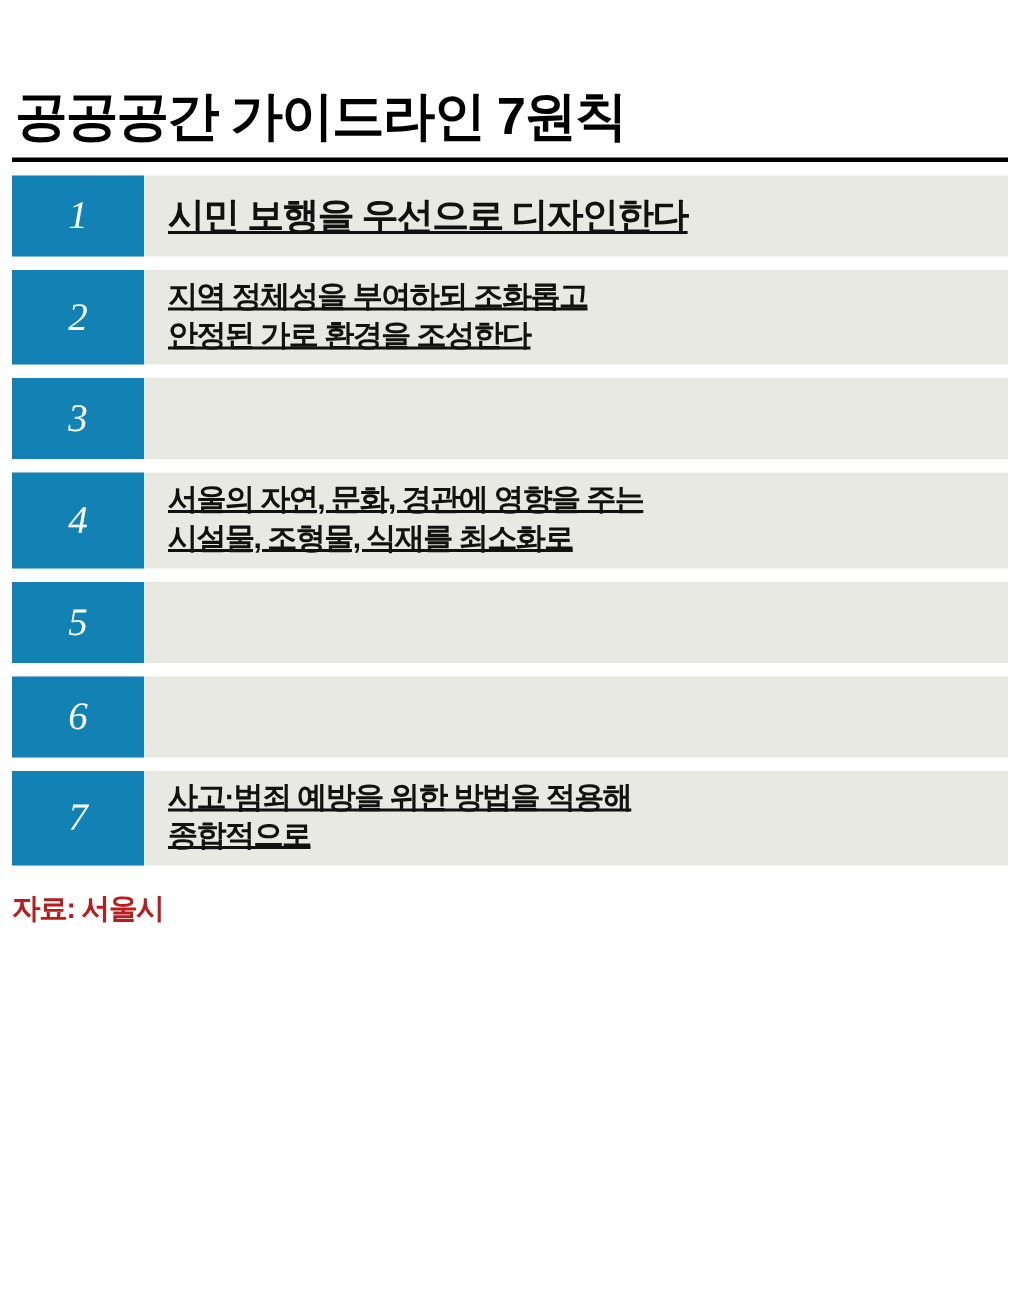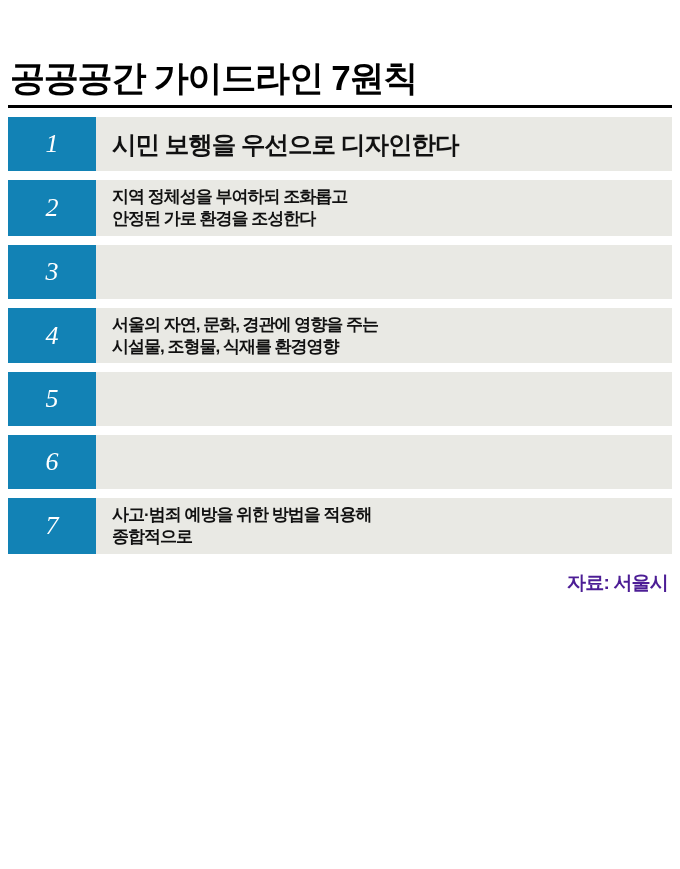--- a/index.html
+++ b/index.html
@@ -63,30 +63,30 @@
     flex: 1 1 auto;
     display: flex;
     align-items: center;
     padding: 6px 10px 6px 16px;
     font-size: 24.5px;
     font-weight: bold;
     line-height: 1.28;
     letter-spacing: -1px;
     color: #111111;
     white-space: pre-line;
+    text-decoration: underline;
   }
   .row.tall .row-text {
-    font-size: 17px;
+    font-size: 20px;
   }
   .source {
-    text-align: right;
     font-size: 19px;
     font-weight: bold;
     letter-spacing: -0.8px;
-    color: #4c1d95;
+    color: #b91c1c;
     padding: 16px 4px 0 0;
   }
 </style>
 </head>
 <body>
 
 <div class="infographic">
 
   <div class="title">공공공간 가이드라인 7원칙</div>
   <div class="title-rule"></div>
@@ -104,21 +104,21 @@
 안정된 가로 환경을 조성한다</div>
     </div>
 
     <div class="row tall">
       <div class="row-num">3</div>
     </div>
 
     <div class="row tall">
       <div class="row-num">4</div>
       <div class="row-text">서울의 자연, 문화, 경관에 영향을 주는
-시설물, 조형물, 식재를 환경영향</div>
+시설물, 조형물, 식재를 최소화로</div>
     </div>
 
     <div class="row tall">
       <div class="row-num">5</div>
     </div>
 
     <div class="row tall">
       <div class="row-num">6</div>
     </div>
 

